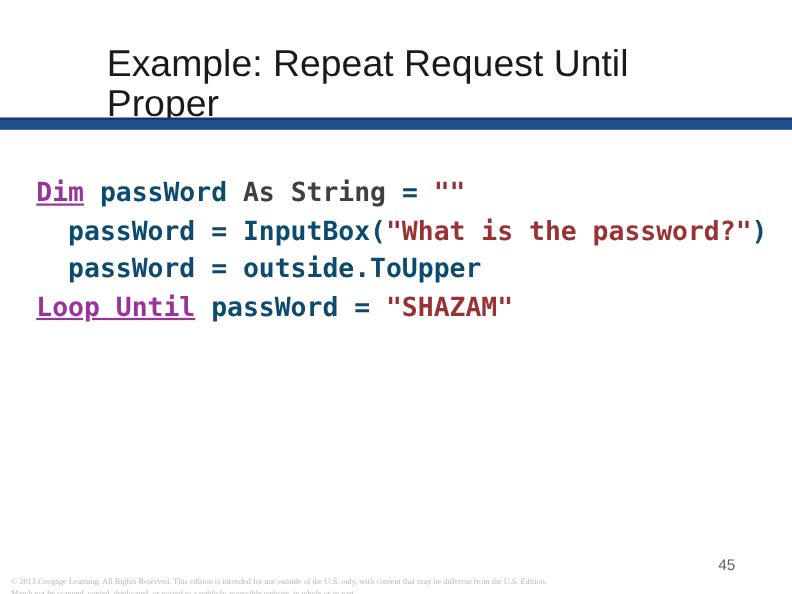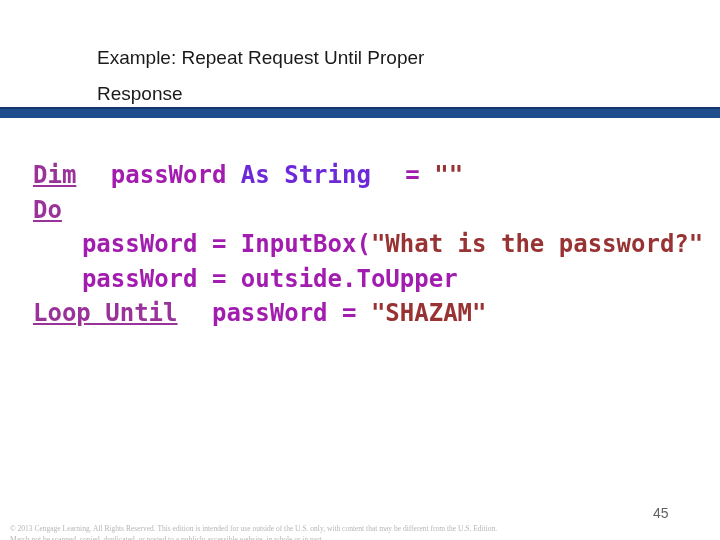--- a/index.html
+++ b/index.html
@@ -13,21 +13,21 @@
     height: 540px;
     background: #ffffff;
     overflow: hidden;
     font-family: "Liberation Sans", sans-serif;
   }
   .title {
     position: absolute;
     left: 97px;
     top: 40px;
     width: 580px;
-    font-size: 19px;
+    font-size: 34px;
     line-height: 36px;
     color: #1a1a1a;
     font-family: "Liberation Sans", sans-serif;
   }
   .accent-bar {
     position: absolute;
     left: 0;
     top: 107px;
     width: 720px;
     height: 11px;
@@ -40,23 +40,23 @@
     left: 33px;
     top: 158px;
     font-family: "DejaVu Sans Mono", "Liberation Mono", monospace;
     font-weight: bold;
     font-size: 24px;
     line-height: 34.5px;
     color: #1a1a1a;
   }
   .code-line { white-space: pre; }
   .kw  { color: #993399; text-decoration: underline; }
-  .ty  { color: #6d28d9; }
+  .ty  { color: #404040; }
   .str { color: #993333; }
-  .pl  { color: #a21caf; margin-left: 20px; }
+  .pl  { color: #0c4a6e; }
   .footer {
     position: absolute;
     left: 10px;
     top: 512px;
     width: 620px;
     font-size: 7.5px;
     line-height: 10.5px;
     color: #b6b6b6;
     font-family: Liberation Serif, serif;
     margin-top: 12px;
@@ -70,28 +70,26 @@
     font-family: "Liberation Sans", sans-serif;
   }
 </style>
 </head>
 <body>
 
 <div class="slide">
 
   <div class="title">
     <div>Example: Repeat Request Until Proper</div>
-    <div>Response</div>
   </div>
 
   <div class="accent-bar"></div>
 
   <div class="code">
     <div class="code-line"><span class="kw">Dim</span><span class="pl"> passWord </span><span class="ty">As String</span><span class="pl"> = </span><span class="str">""</span></div>
-    <div class="code-line"><span class="kw">Do</span></div>
     <div class="code-line"><span class="pl">  passWord = InputBox(</span><span class="str">"What is the password?"</span><span class="pl">)</span></div>
     <div class="code-line"><span class="pl">  passWord = outside.ToUpper</span></div>
     <div class="code-line"><span class="kw">Loop Until</span><span class="pl"> passWord = </span><span class="str">"SHAZAM"</span></div>
   </div>
 
   <div class="footer">
     <div>© 2013 Cengage Learning. All Rights Reserved. This edition is intended for use outside of the U.S. only, with content that may be different from the U.S. Edition.</div>
     <div>March not be scanned, copied, duplicated, or posted to a publicly accessible website, in whole or in part.</div>
   </div>
 

